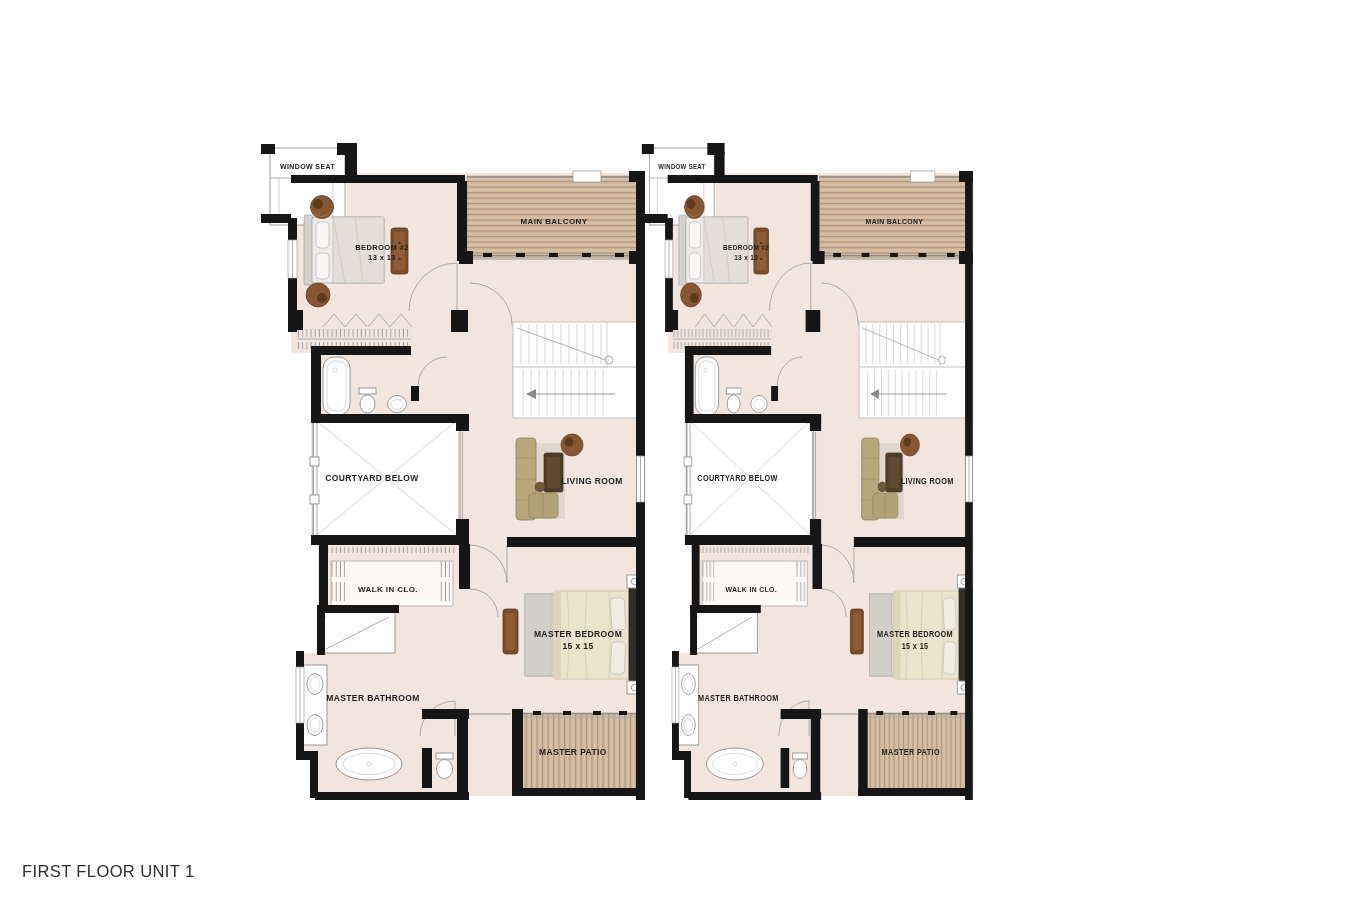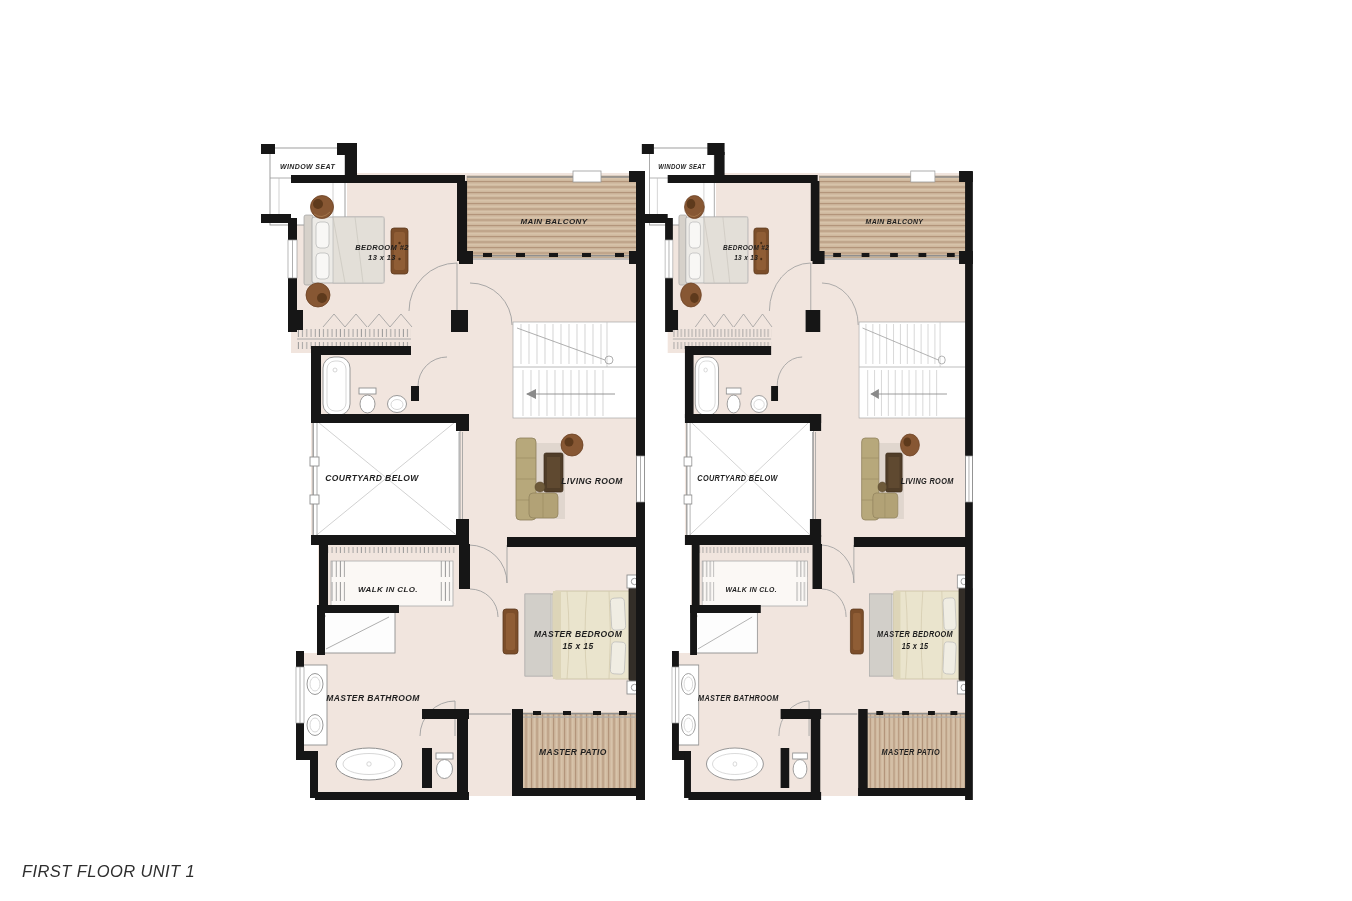--- a/index.html
+++ b/index.html
@@ -1,17 +1,17 @@
 <!DOCTYPE html>
 <html><head>
 <meta charset="utf-8">
 <style>
   html,body{margin:0;padding:0;background:#ffffff;}
   .stage{position:relative;width:1352px;height:901px;background:#ffffff;overflow:hidden;
-         font-family:"Liberation Sans", sans-serif;font-style:italic;}
+         font-family:"Liberation Sans", sans-serif;}
   svg{display:block;}
   .floor{fill:#f1e5de;}
   .wall{fill:#161616;}
   .whitebox{fill:#ffffff;stroke:#949494;stroke-width:0.9;}
   .thin{stroke:#9a9a9a;stroke-width:0.8;fill:none;}
   .thinner{stroke:#bdbdbd;stroke-width:0.7;fill:none;}
   .fix{fill:#ffffff;stroke:#8f8f8f;stroke-width:0.9;}
   .fixin{fill:none;stroke:#c6c6c6;stroke-width:0.7;}
   .arc{fill:none;stroke:#9f9f9f;stroke-width:0.9;}
   .lbl{font-family:"Liberation Sans", sans-serif;font-weight:bold;fill:#1e1e1e;

